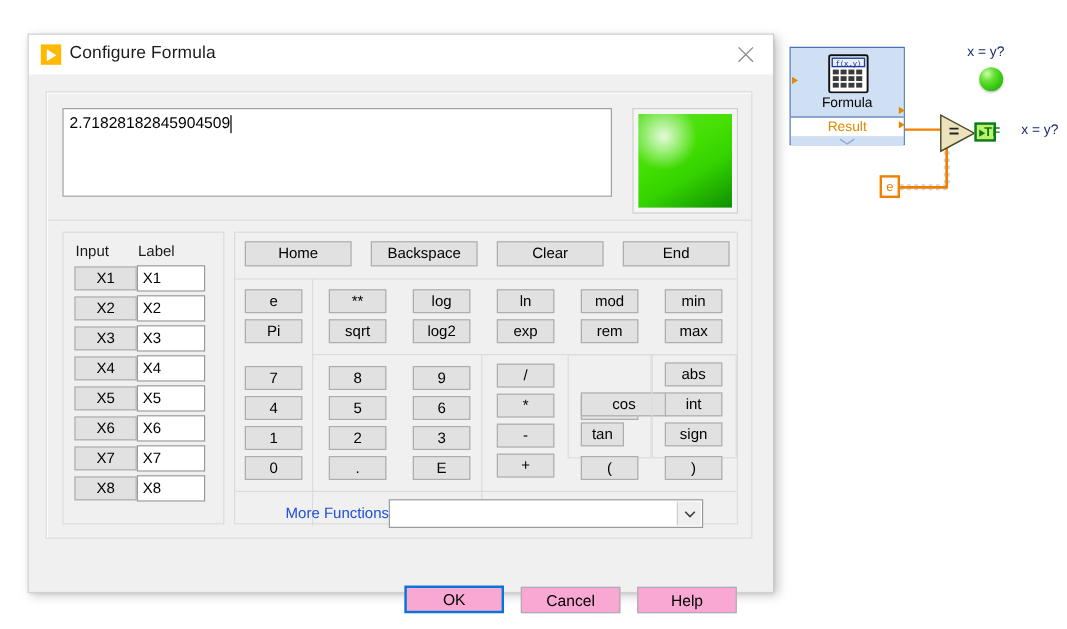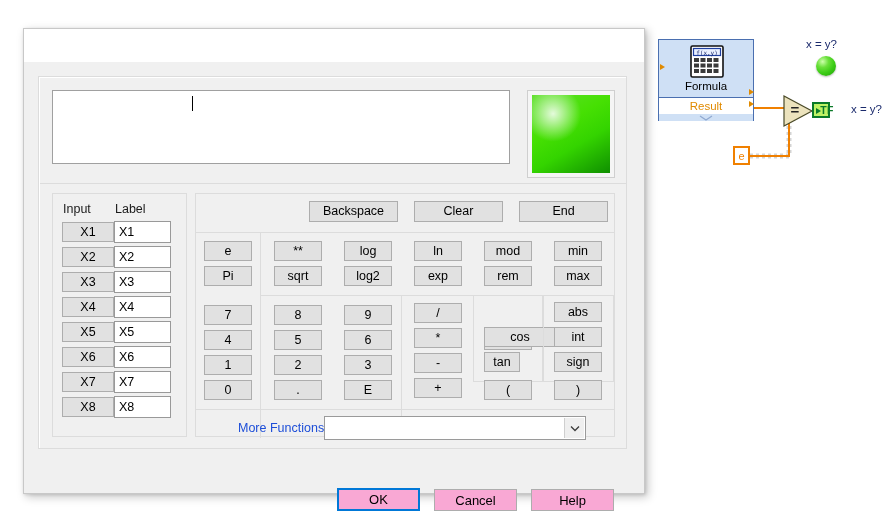--- a/index.html
+++ b/index.html
@@ -430,26 +430,38 @@
       <span class="tf-tri"></span>
       <span class="tf-text">TF</span>
     </div>
     <div class="tf-caption">x = y?</div>
 
     <div class="econst">e</div>
   </div>
 
   <div class="dialog">
 
+    <div class="titlebar">
+      <span class="title-icon">
+          <span class="tri"></span>
+        </span>
+      <span class="title-text">Configure Formula</span>
+      <span class="close-btn">
+        <svg width="13" height="13" viewBox="0 0 13 13">
+          <path d="M0.5 0.5 L12.5 12.5 M12.5 0.5 L0.5 12.5" stroke="#8a8a8a" stroke-width="1.1"></path>
+        </svg>
+      </span>
+    </div>
 
     <div class="dlg-body">
 
       <div class="inner-panel">
 
         <div class="formula-box">
+          <span class="formula-text">2.71828182845904509</span>
           <span class="caret" style="left: 138.766px;"></span>
         </div>
 
         <div class="swatch-frame">
           <div class="swatch"></div>
         </div>
 
         <div class="sep-h" style="left:1px; top:106px; width:587px;"></div>
 
         <div class="io-group">
@@ -476,20 +488,21 @@
 
           <div class="btn" style="left:9px;  top:178px; width:52px; height:20px;">X7</div>
           <div class="txt" style="left:61px; top:177px; width:57px; height:22px;">X7</div>
 
           <div class="btn" style="left:9px;  top:203px; width:52px; height:20px;">X8</div>
           <div class="txt" style="left:61px; top:202px; width:57px; height:22px;">X8</div>
         </div>
 
         <div class="fn-group">
 
+          <div class="btn" style="left:8px;   top:7px; width:89px; height:21px;">Home</div>
           <div class="btn" style="left:113px; top:7px; width:89px; height:21px;">Backspace</div>
           <div class="btn" style="left:218px; top:7px; width:89px; height:21px;">Clear</div>
           <div class="btn" style="left:323px; top:7px; width:89px; height:21px;">End</div>
 
           <div class="sep-h" style="left:0; top:38px; width:418px;"></div>
 
           <div class="sep-v" style="left:64px; top:38px; height:206px;"></div>
 
           <div class="btn" style="left:8px; top:47px; width:48px; height:20px;">e</div>
           <div class="btn" style="left:8px; top:72px; width:48px; height:20px;">Pi</div>

